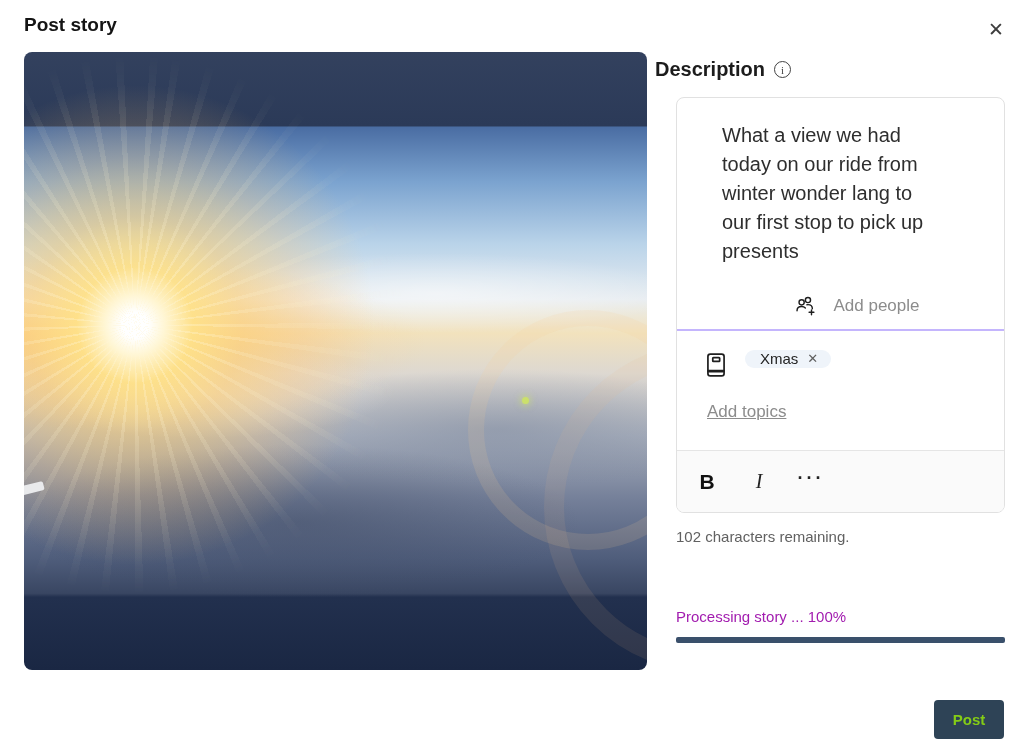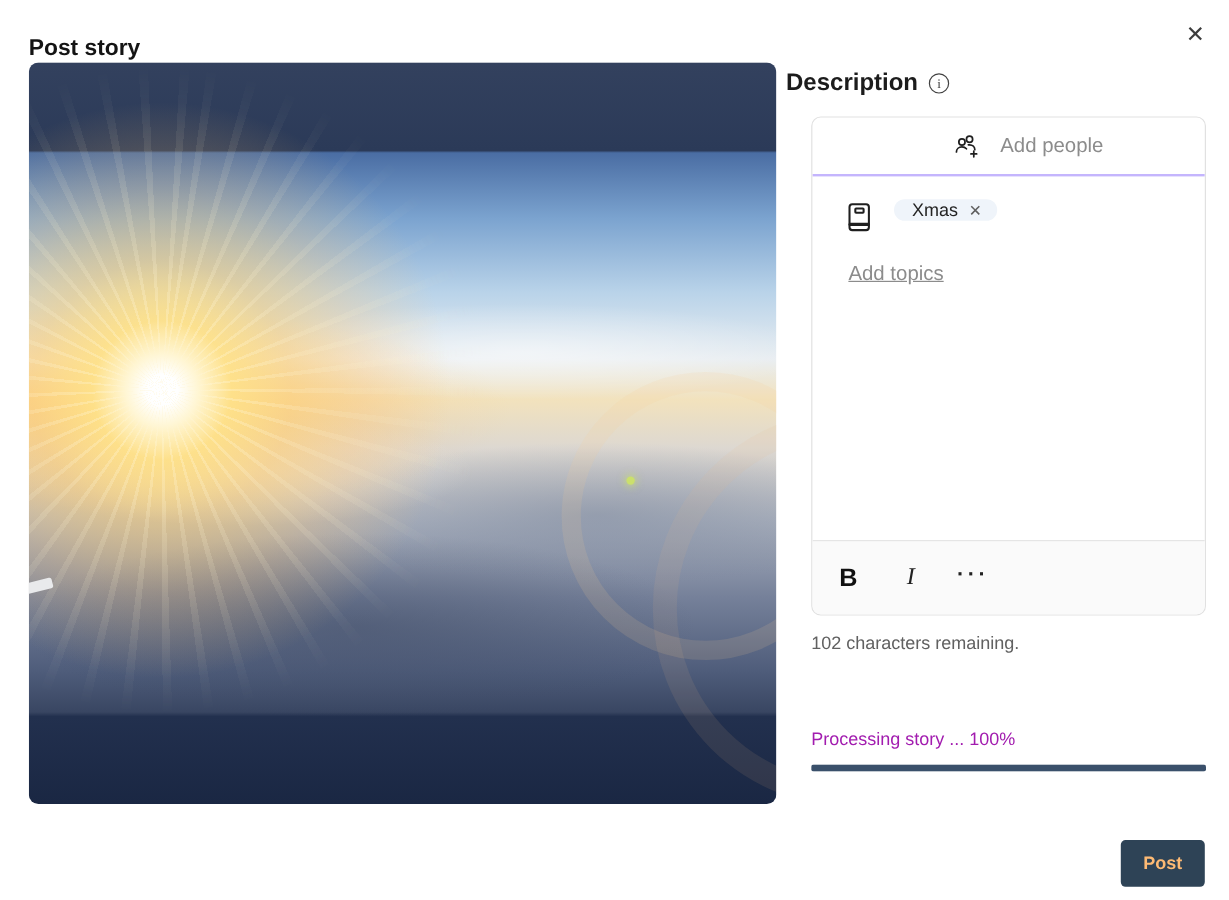--- a/index.html
+++ b/index.html
@@ -1,21 +1,21 @@
 <!DOCTYPE html>
 <html><head>
 <meta charset="utf-8">
 <style>
   * { margin:0; padding:0; box-sizing:border-box; }
   html,body { width:1024px; height:750px; background:#fff; overflow:hidden;
               font-family:"Liberation Sans", sans-serif; }
   .abs { position:absolute; }
 
   
-  .dlg-title { left:24px; top:14px; font-size:19px; font-weight:700; color:#141414;margin-top:16px; }
+  .dlg-title { left:24px; top:14px; font-size:19px; font-weight:700; color:#141414; }
   .close-btn { right:16px; top:16px; font-size:19px; color:#3d3d3d; font-weight:400;
                cursor:pointer; line-height:1; padding:4px; background:none; border:none;
                font-family:"Liberation Sans", sans-serif; }
 
   
   .photo { left:24px; top:52px; width:623px; height:618px; border-radius:8px;
            overflow:hidden; }
   .photo-base { position:absolute; inset:0;
     background:
       radial-gradient(circle at 17.8% 44.2%, #ffffff 0 13px, #fff6d4 30px, rgba(255,225,135,.92) 58px, rgba(255,206,112,.55) 108px, rgba(255,196,110,.28) 168px, rgba(255,196,110,0) 240px),
@@ -82,21 +82,21 @@
   .fmt-more { font-size:18px; font-weight:700; letter-spacing:3px; color:#222;
     padding-bottom:6px; }
 
   .chars-remaining { left:676px; top:528px; font-size:15px; color:#616161; }
   .processing-text { left:676px; top:608px; font-size:15px; color:#a21caf; }
   .progress-track { left:676px; top:637px; width:329px; height:6px; background:#dfe3e8;
     border-radius:2px; overflow:hidden; }
   .progress-fill { height:100%; background:#3a506b; }
 
   .post-btn { left:934px; top:700px; width:70px; height:39px; background:#2e4356;
-    color:#fdba74; font-size:15px; font-weight:600; border:none; border-radius:4px;
+    color:#84cc16; font-size:15px; font-weight:600; border:none; border-radius:4px;
     cursor:pointer; font-family:"Liberation Sans", sans-serif; }
 </style>
 </head>
 <body>
 
 <div class="abs dlg-title">Post story</div>
 <button class="abs close-btn">✕</button>
 
 <div class="abs photo">
   <div class="photo-base"></div>
@@ -107,20 +107,23 @@
   <div class="wing-tip"></div>
 </div>
 
 <div class="abs desc-header">
   <span class="desc-label">Description</span>
   <span class="info-icon">i</span>
 </div>
 
 <div class="abs desc-panel">
 
+  <div class="desc-text">
+    <div class="desc-text-inner">What a view we had today on our ride from winter wonder lang to our first stop to pick up presents</div>
+  </div>
 
   <div class="people-row">
     <span class="ppl-icon">
       <svg width="23" height="23" viewBox="0 0 24 24" fill="none" stroke="#1f1f1f" stroke-width="1.5" stroke-linecap="round">
         <circle cx="9" cy="8.7" r="2.7"></circle>
         <path d="M4.2 17.4c0-2.7 2.1-4.4 4.8-4.4 1.6 0 3 .6 3.9 1.6"></path>
         <circle cx="15.6" cy="6.3" r="2.7"></circle>
         <path d="M14.6 11.2c.4-.1.7-.1 1-.1 2.6 0 4.6 1.7 4.6 4.3"></path>
         <path d="M19.3 16.6v5M16.8 19.1h5"></path>
       </svg>

